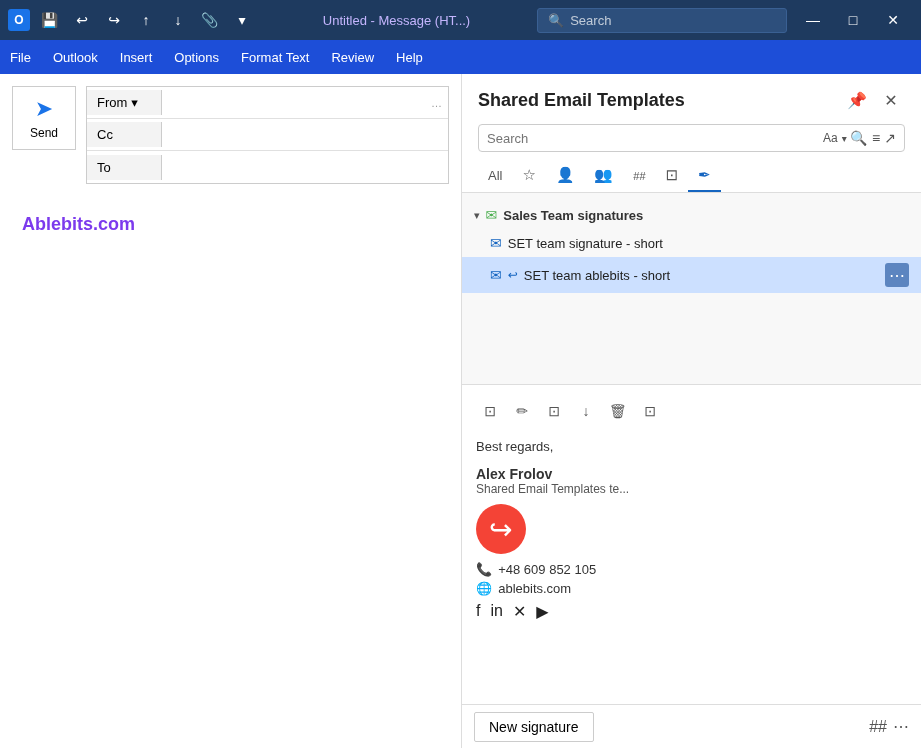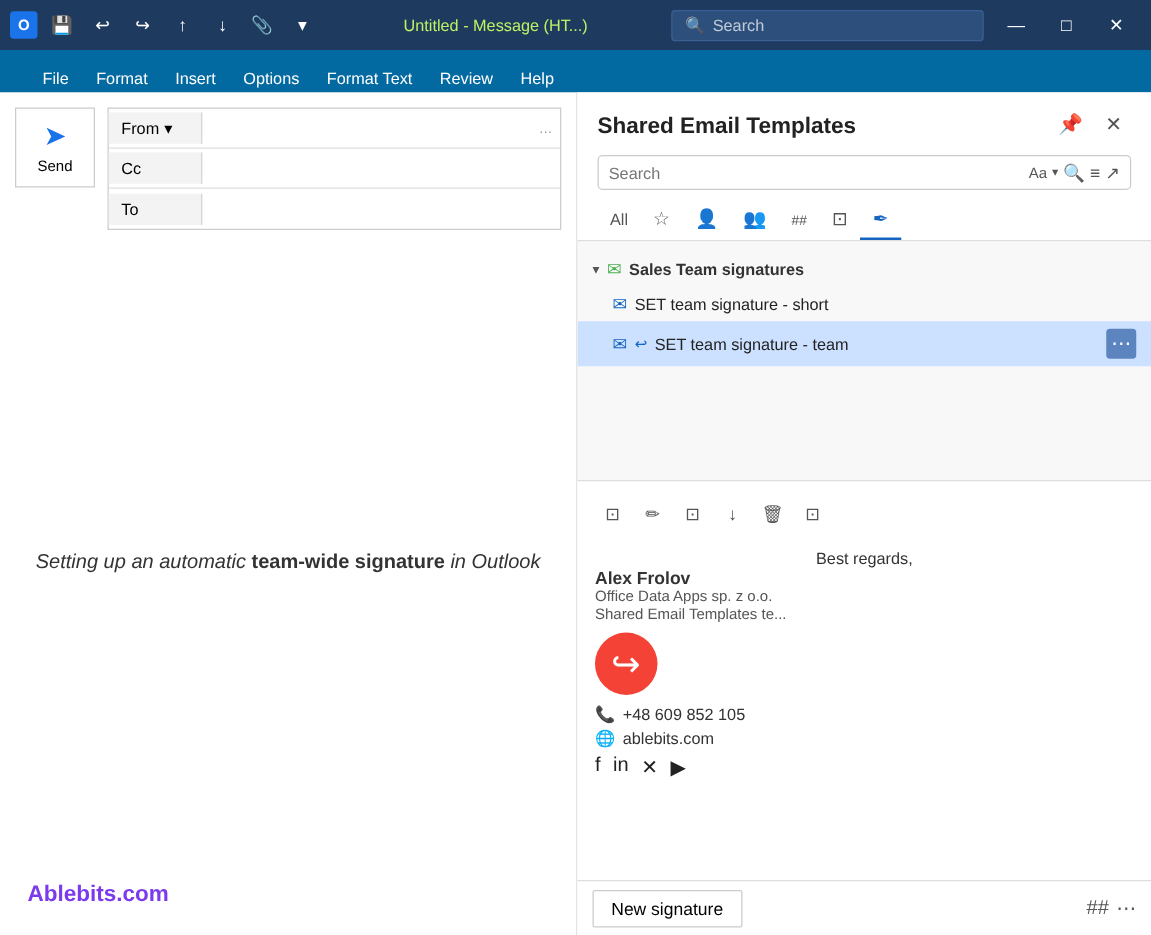--- a/index.html
+++ b/index.html
@@ -27,21 +27,21 @@
       display: flex; gap: 4px; align-items: center;
     }
     .title-bar-btn {
       width: 28px; height: 28px; background: transparent; border: none;
       color: white; font-size: 14px; cursor: pointer;
       display: flex; align-items: center; justify-content: center;
       border-radius: 3px;
     }
     .title-bar-title {
       flex: 1;
-      font-size: 13px; color: #bef264;
+      font-size: 13px; color: #c4b5fd;
       text-align: center;
     }
     .title-bar-search {
       background: #2d4f7c;
       border: 1px solid #3a6093;
       border-radius: 3px;
       padding: 4px 10px;
       color: white;
       font-size: 13px;
       width: 250px;
@@ -56,24 +56,24 @@
     }
     .win-ctrl-btn {
       width: 40px; height: 40px; background: transparent; border: none;
       color: white; font-size: 14px; cursor: pointer;
       display: flex; align-items: center; justify-content: center;
     }
 
     
     .menu-bar {
       height: 34px;
-      background: #0369a1;
-      display: flex;
-      align-items: flex-end;
-      padding: 0 24px;
+      background: #1d4ed8;
+      display: flex;
+      align-items: center;
+      padding: 0 0;
       gap: 2px;
     }
     .menu-item {
       padding: 4px 10px;
       color: white;
       font-size: 13px;
       cursor: pointer;
       border-radius: 3px;
     }
 
@@ -305,21 +305,21 @@
       width: 28px; height: 28px;
       background: transparent; border: none;
       cursor: pointer; font-size: 14px; color: #555;
       display: flex; align-items: center; justify-content: center;
     }
 
     .sig-preview {
       font-size: 13px; color: #333;
       padding: 4px 0;
     }
-    .sig-preview .regards { margin-bottom: 0; text-align: center; }
+    .sig-preview .regards { margin-bottom: 12px; }
     .sig-preview .name { font-weight: bold; font-size: 14px; }
     .sig-preview .company { color: #555; font-size: 12px; }
     .sig-logo {
       width: 50px; height: 50px;
       background: #f44336;
       border-radius: 50%;
       display: flex; align-items: center; justify-content: center;
       color: white; font-size: 22px;
       margin: 8px 0;
     }
@@ -382,21 +382,21 @@
   </div>
   <div class="win-controls">
     <button class="win-ctrl-btn">—</button>
     <button class="win-ctrl-btn">□</button>
     <button class="win-ctrl-btn close">✕</button>
   </div>
 </div>
 
 <div class="menu-bar">
   <span class="menu-item">File</span>
-  <span class="menu-item">Format</span>
+  <span class="menu-item">Outlook</span>
   <span class="menu-item">Insert</span>
   <span class="menu-item">Options</span>
   <span class="menu-item">Format Text</span>
   <span class="menu-item">Review</span>
   <span class="menu-item">Help</span>
 </div>
 
 <div class="main-layout">
 
   <div class="email-panel">
@@ -424,25 +424,20 @@
           <div class="compose-row">
             <button class="field-btn">
               <span>To</span>
             </button>
             <input class="field-input" type="text" style="">
           </div>
         </div>
       </div>
     </div>
 
-    <div class="email-body-text">
-      <p class="body-text">
-        <span>Setting up an automatic </span><strong>team-wide signature</strong><span> in Outlook</span>
-      </p>
-    </div>
 
     <div style="padding: 10px;">
       <span style="color:#7c3aed; font-size:18px; font-weight:bold;">Ablebits.com</span>
     </div>
   </div>
 
   <div class="templates-panel">
 
     <div class="templates-header">
       <div class="templates-title-row">
@@ -482,39 +477,38 @@
       </div>
 
       <div class="template-item">
         <span class="template-icon">✉</span>
         <span class="template-label">SET team signature - short</span>
       </div>
 
       <div class="template-item selected">
         <span class="template-icon">✉</span>
         <span class="template-reply-icon">↩</span>
-        <span class="template-label">SET team signature - team</span>
+        <span class="template-label">SET team ablebits - short</span>
         <button class="template-more-btn">⋯</button>
       </div>
 
     </div>
 
     <div class="preview-area">
       <div class="preview-toolbar">
         <button class="preview-tool-btn">⊡</button>
         <button class="preview-tool-btn">✏</button>
         <button class="preview-tool-btn">⊡</button>
         <button class="preview-tool-btn">↓</button>
         <button class="preview-tool-btn">🗑</button>
         <button class="preview-tool-btn">⊡</button>
       </div>
       <div class="sig-preview">
         <div class="regards">Best regards,</div>
         <div class="name">Alex Frolov</div>
-        <div class="company">Office Data Apps sp. z o.o.</div>
         <div class="company">Shared Email Templates te...</div>
         <div class="sig-logo">
           <span style="font-size:28px; transform:scaleX(-1); display:inline-block;">↩</span>
         </div>
         <div class="sig-phone">
           <span>📞</span>
           <span>+48 609 852 105</span>
         </div>
         <div class="sig-web">
           <span>🌐</span>

